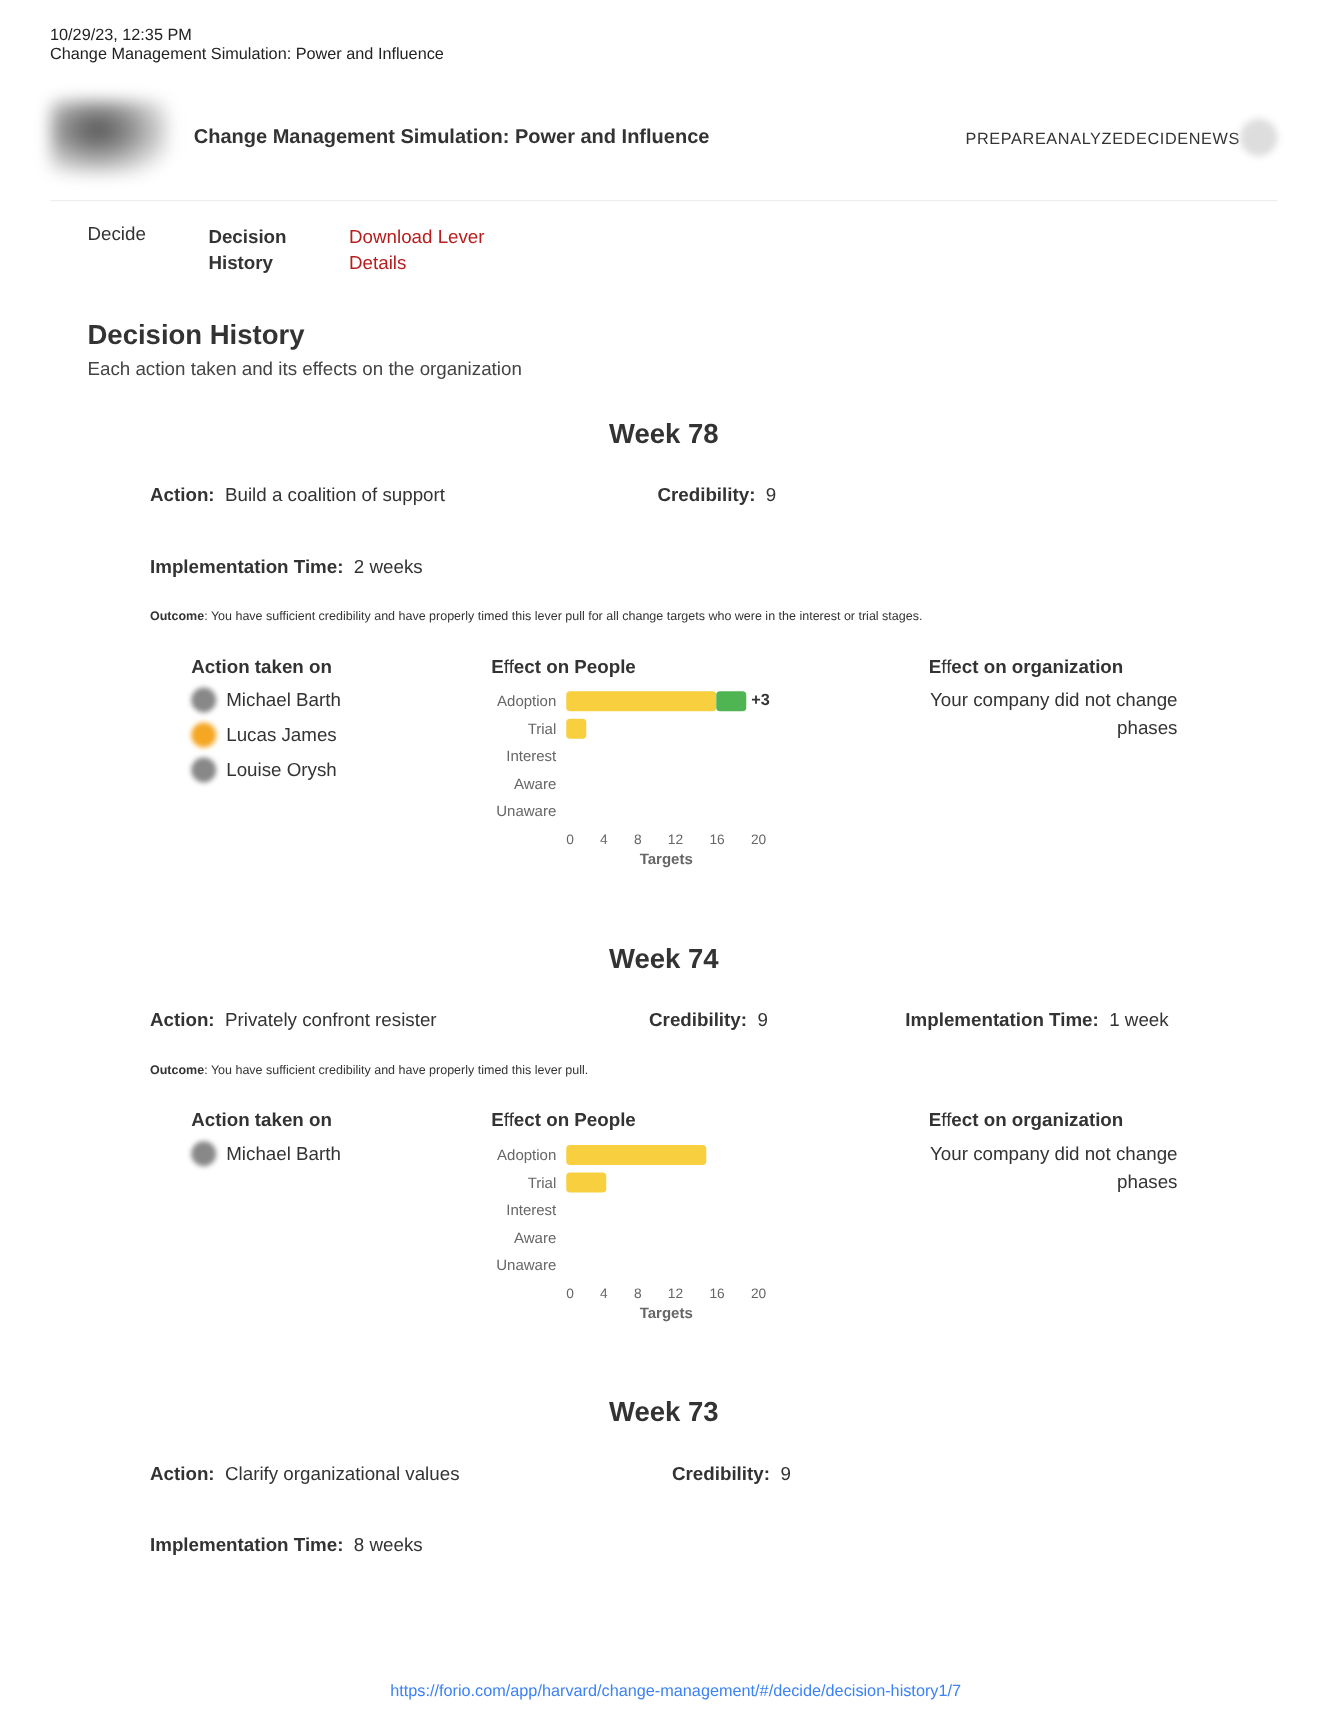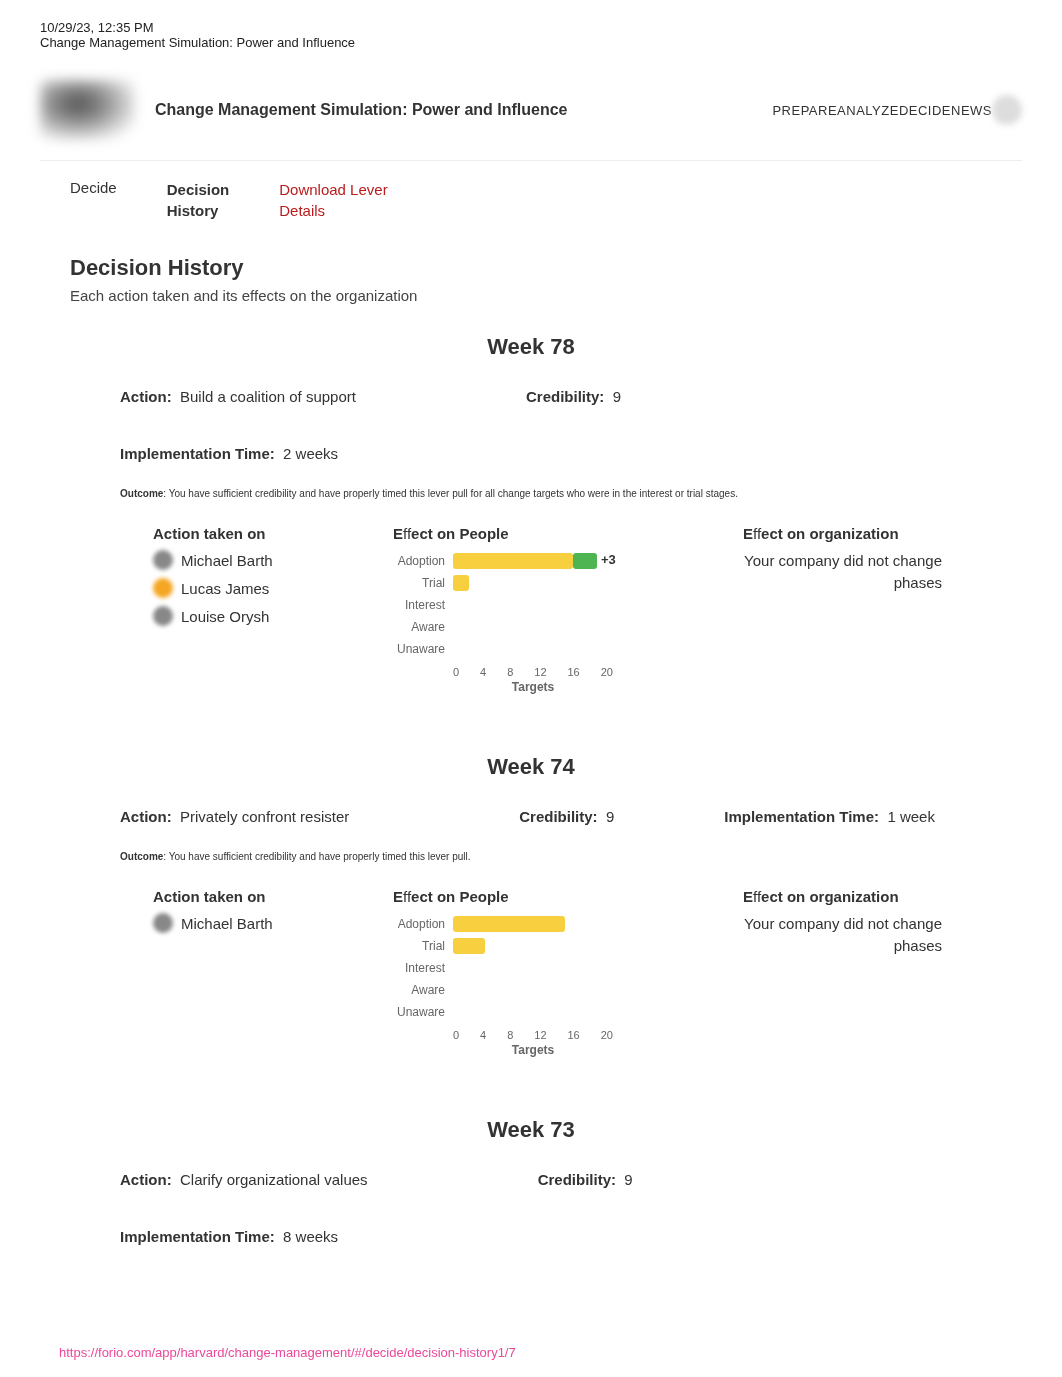--- a/index.html
+++ b/index.html
@@ -161,24 +161,24 @@
     width: 160px;
     font-size: 12px;
     font-weight: 700;
     color: #666;
     margin-top: 2px;
   }
   .org-text { font-size: 15px; line-height: 1.45; text-align: right; }
 
   .footer {
     display: flex;
-    justify-content: flex-start;
+    justify-content: center;
     font-size: 13px;
     margin-top: 100px;
-    color: #ec4899;
+    color: #3b82f6;
     padding-left: 19px;
   }
 </style>
 </head>
 <body>
 
 <div class="print-header">
   <span>10/29/23, 12:35 PM</span>
   <span>Change Management Simulation: Power and Influence</span>
   <span></span>

